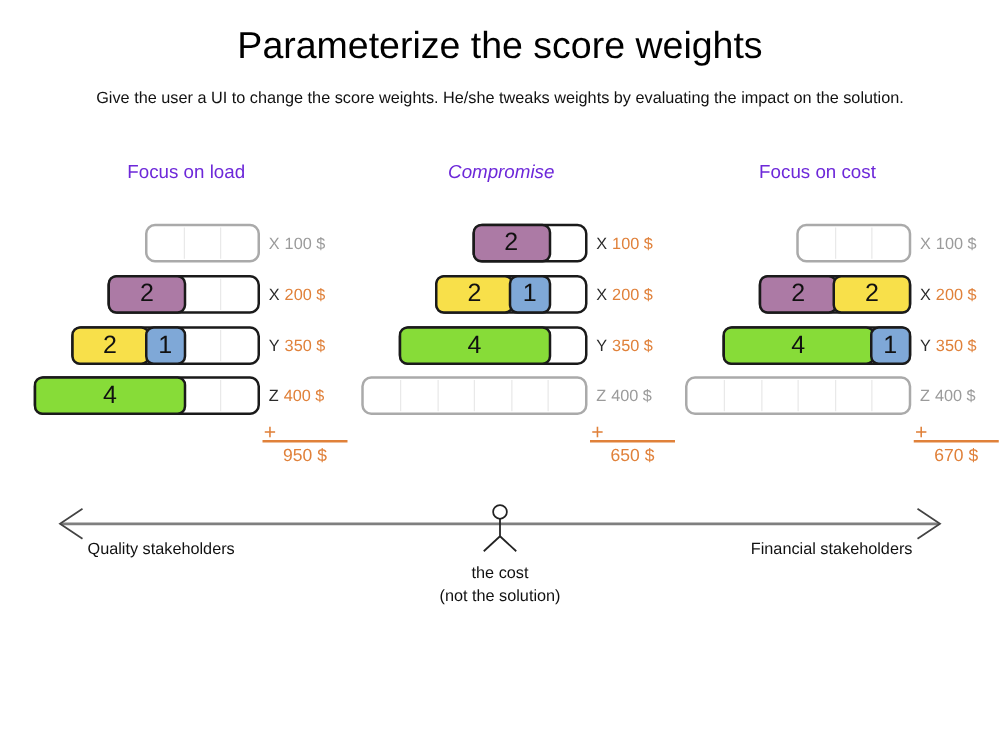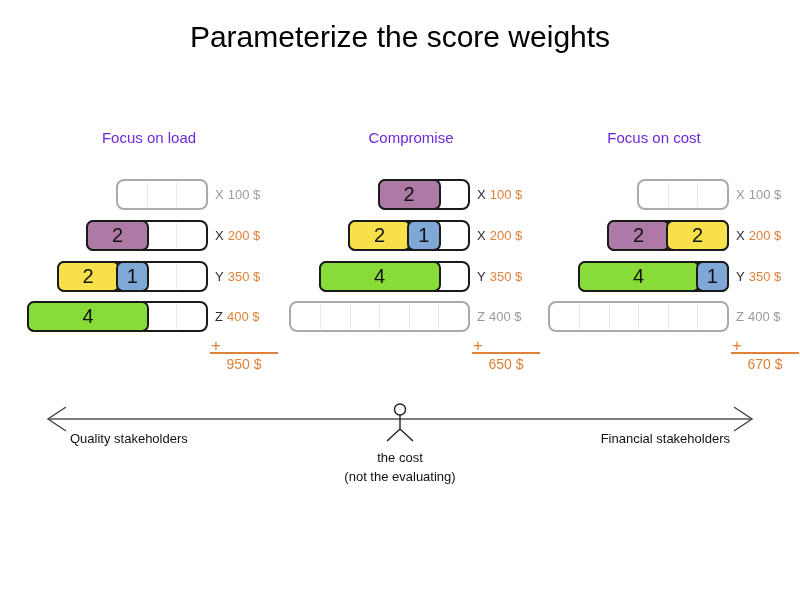--- a/index.html
+++ b/index.html
@@ -46,20 +46,21 @@
   .axis-label.right{text-align:right;}
   .center-label{position:absolute;left:300px;width:200px;text-align:center;font-size:13px;color:#111;}
   svg{display:block;}
 </style>
 </head>
 <body>
 
 <div class="page">
 
   <h1 class="page-title">Parameterize the score weights</h1>
+  <p class="subtitle">Give the user a UI to change the score weights. He/she tweaks weights by evaluating the impact on the solution.</p>
 
   <div id="diagram">
       <div class="scenario-title" style="left: 19px; top: 129px;">Focus on load</div>
       <div class="track" style="left: 115.5px; top: 179px; width: 92.5px;">
         <div class="tick" style="left: 29px;"></div>
         <div class="tick" style="left: 58.5px;"></div>
       </div>
       <div class="row-label inactive" style="left: 215px; top: 187px;"><span class="letter">X</span><span class="value">100 $</span></div>
       <div class="track active" style="left: 86px; top: 220px; width: 122px;">
         <div class="tick" style="left: 29px;"></div>
@@ -90,21 +91,21 @@
         <div class="tick" style="left: 117.5px;"></div>
         <div class="tick" style="left: 147px;"></div>
         <div class="block block-green" style="left: -2px; width: 122px;">
           <span>4</span>
         </div>
       </div>
       <div class="row-label" style="left: 215px; top: 309px;"><span class="letter">Z</span><span class="value">400 $</span></div>
       <div class="sum-plus" style="left: 211px; top: 337px;">+</div>
       <div class="sum-line" style="left: 210px; top: 352px; width: 68px;"></div>
       <div class="sum-total" style="left: 210px; top: 356px;">950 $</div>
-      <div class="scenario-title" style="left: 281px; top: 129px;">Compromise</div>
+      <div class="scenario-title" style="left: 271px; top: 129px; font-style: italic;">Compromise</div>
       <div class="track active" style="left: 377.5px; top: 179px; width: 92.5px;">
         <div class="tick" style="left: 29px;"></div>
         <div class="tick" style="left: 58.5px;"></div>
         <div class="block block-purple" style="left: -2px; width: 63px;">
           <span>2</span>
         </div>
       </div>
       <div class="row-label" style="left: 477px; top: 187px;"><span class="letter">X</span><span class="value">100 $</span></div>
       <div class="track active" style="left: 348px; top: 220px; width: 122px;">
         <div class="tick" style="left: 29px;"></div>
@@ -191,15 +192,15 @@
       <line x1="360" y1="17" x2="360" y2="31"></line>
       <line x1="360" y1="31" x2="347" y2="43"></line>
       <line x1="360" y1="31" x2="373" y2="43"></line>
       <circle cx="360" cy="11.5" r="5.5" fill="#ffffff"></circle>
     </g>
   </svg>
 
   <div class="axis-label" style="left:70px;top:431px;">Quality stakeholders</div>
   <div class="axis-label right" style="left:555px;top:431px;width:175px;">Financial stakeholders</div>
   <div class="center-label" style="top:450px;">the cost</div>
-  <div class="center-label" style="top:469px;">(not the evaluating)</div>
+  <div class="center-label" style="top:469px;">(not the solution)</div>
 
 </div>
 
 </body></html>

